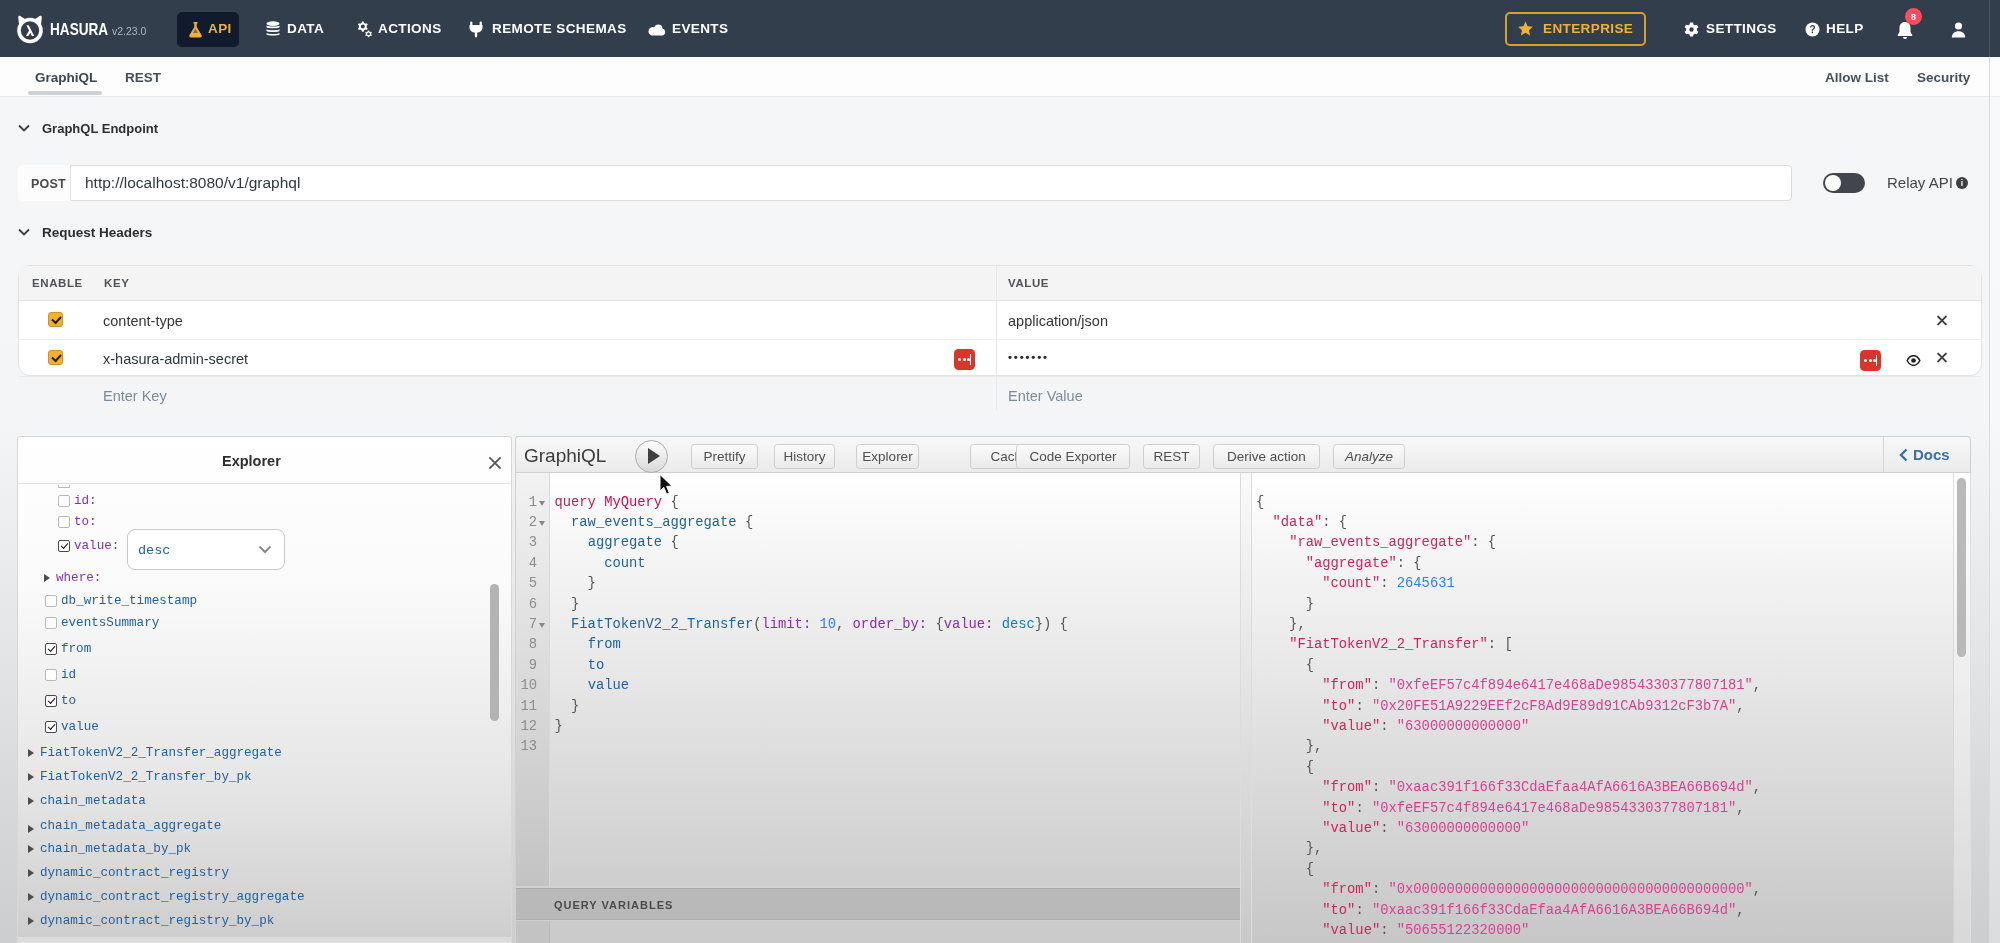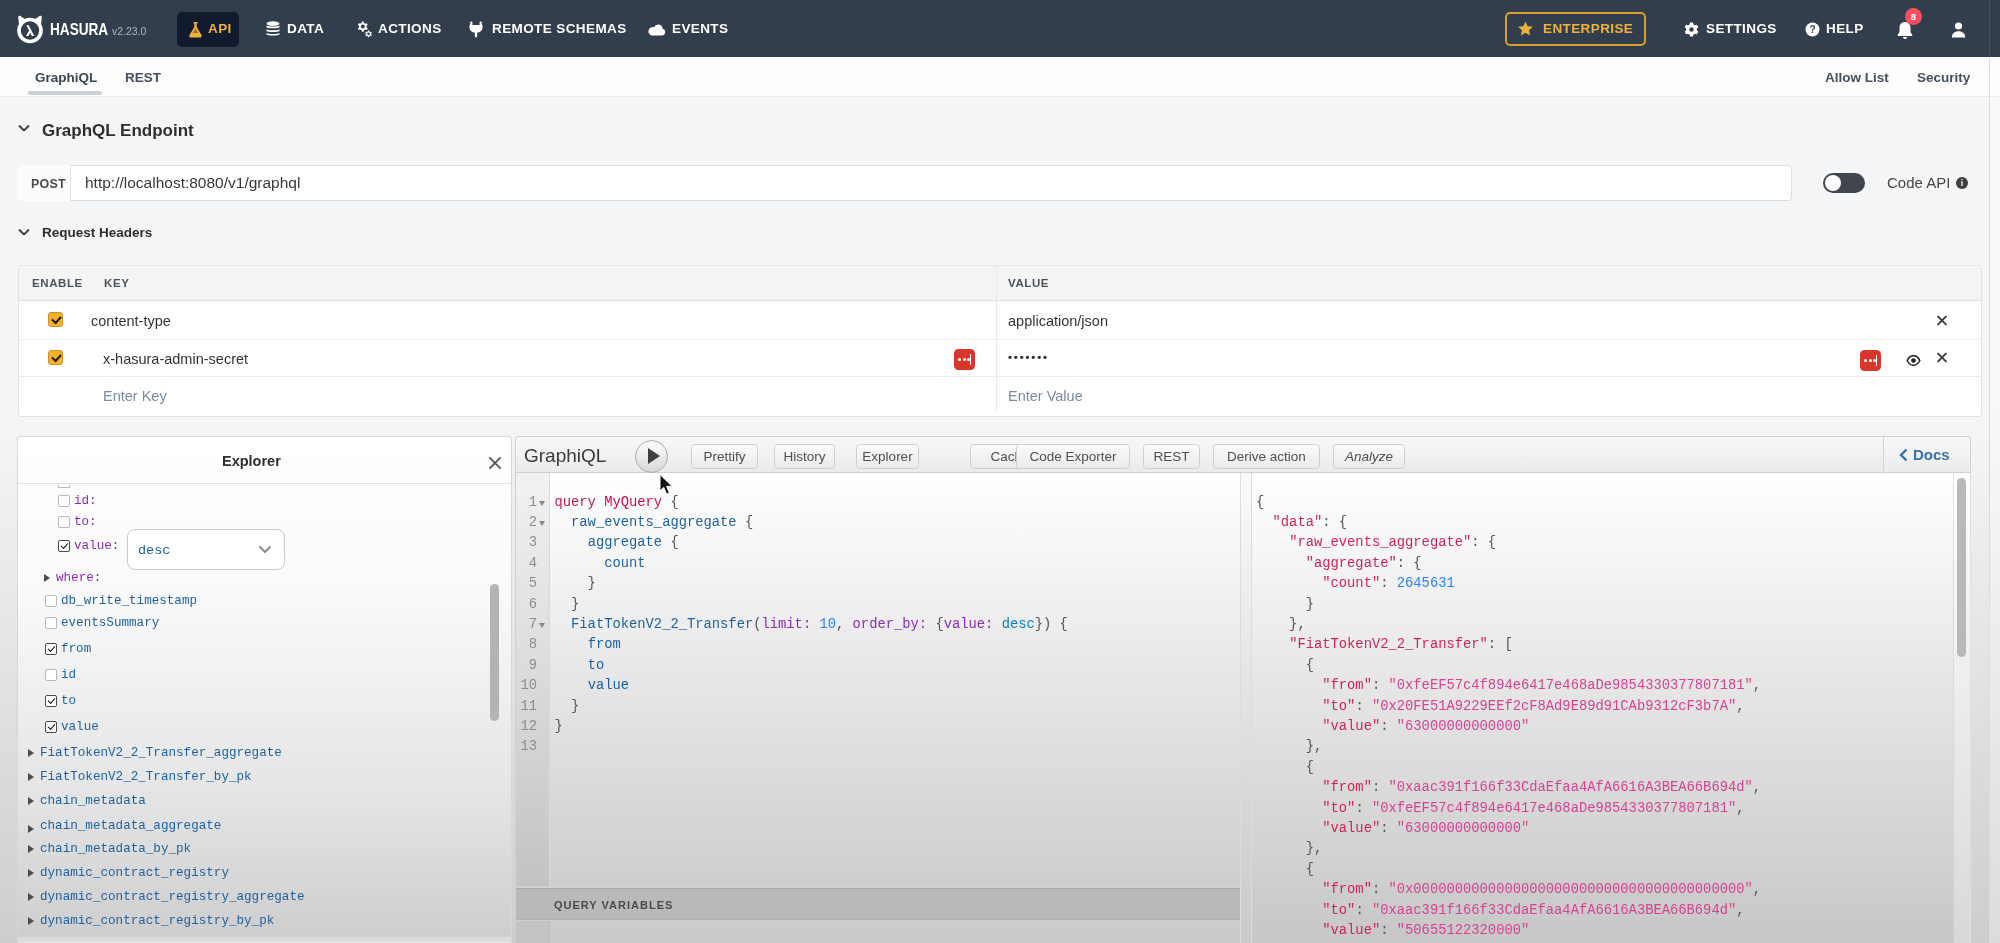--- a/index.html
+++ b/index.html
@@ -8,21 +8,21 @@
          background:linear-gradient(180deg,#f5f6f8 0%,#f4f5f7 45%,#e3e4e6 70%,#cbcdcf 100%); }
   .abs { position:absolute; }
   
   #nav { position:absolute; left:0; top:0; width:2000px; height:57px; background:#333e4d; }
   .navitem { position:absolute; top:0; height:57px; display:flex; align-items:center; gap:8px;
              color:#fff; font-weight:bold; font-size:13.5px; letter-spacing:.4px; }
   
   #tabs { position:absolute; left:0; top:57px; width:2000px; height:40px; background:#fdfdfe; border-bottom:1px solid #e7e9eb; }
   .tab { position:absolute; top:0; height:40px; display:flex; align-items:center; font-weight:bold; font-size:13.5px; color:#45505c; }
   
-  #htable { position:absolute; left:18px; top:265px; width:1964px; height:152px; background:#fff; border:1px solid #e0e2e4; border-radius:3px; }
+  #htable { position:absolute; left:18px; top:265px; width:1964px; height:111px; background:#fff; border:1px solid #e0e2e4; border-radius:12px; }
   .thead { position:absolute; left:0; top:0; width:100%; height:35px; background:#f4f4f5; border-bottom:1px solid #e2e2e2;
            font-size:11.5px; font-weight:bold; color:#4c5359; letter-spacing:.6px; }
   .amber { position:absolute; width:15px; height:15px; background:#f3b02c; border:1px solid #cd9326; border-radius:3px; }
   .amber::after { content:""; position:absolute; left:3px; top:3px; width:7px; height:4px;
                   border-left:2px solid #1c1c1c; border-bottom:2px solid #1c1c1c; transform:rotate(-48deg); }
   .redic { position:absolute; width:21px; height:21px; background:#d8352b; border-radius:4.5px; }
   .redic i { position:absolute; background:#fff; border-radius:50%; width:3px; height:3px; top:9px; }
   .redic b { position:absolute; background:#fff; width:1.8px; height:11px; top:5px; left:15.5px; }
   .xic { position:absolute; width:11px; height:11px; }
   .xic::before,.xic::after { content:""; position:absolute; left:4.6px; top:-1px; width:2px; height:13px; background:#3f3f3f; border-radius:1px; }
@@ -137,45 +137,45 @@
   <div class="tab" style="left:35px;color:#3c4650;">GraphiQL</div>
   <div class="tab" style="left:125px;">REST</div>
   <div class="tab" style="left:1825px;">Allow List</div>
   <div class="tab" style="left:1917px;">Security</div>
   <div class="abs" style="left:28px;top:34px;width:74px;height:4px;background:#ccd1d6;border-radius:2px;"></div>
 </div>
 <div id="sections">
   <svg class="abs" style="left:18px;top:124px" width="12" height="8" viewBox="0 0 12 8">
       <path d="M1 1.5 L6 6.5 L11 1.5" stroke="#3c3c3c" stroke-width="1.8" fill="none"></path>
     </svg>
-  <div class="abs" style="left:42px;top:121px;font-size:17px;font-weight:bold;color:#2e2e2e;">GraphQL Endpoint</div>
+  <div class="abs" style="left:42px;top:121px;font-size:13px;font-weight:bold;color:#2e2e2e;">GraphQL Endpoint</div>
   <div class="abs" style="left:18px;top:165px;width:1774px;height:36px;background:#fff;border:1px solid #d9dcdf;border-radius:4px;"></div>
   <div class="abs" style="left:18px;top:165px;width:53px;height:36px;background:#fcfcfc;border-right:1px solid #e2e5e8;border-radius:4px 0 0 4px;"></div>
   <div class="abs" style="left:31px;top:177px;font-size:12.5px;font-weight:bold;color:#4a4a4a;letter-spacing:.2px;">POST</div>
   <div class="abs" style="left:85px;top:174px;font-size:15.5px;color:#33383d;">http://localhost:8080/v1/graphql</div>
   <div class="abs" style="left:1823px;top:173px;width:42px;height:20px;background:#42464c;border-radius:10px;"></div>
   <div class="abs" style="left:1825px;top:175px;width:16px;height:16px;background:#fff;border-radius:50%;"></div>
-  <div class="abs" style="left:1887px;top:174px;font-size:15px;color:#454545;">Code API</div>
+  <div class="abs" style="left:1887px;top:174px;font-size:15px;color:#454545;">Relay API</div>
   <div class="abs" style="left:1956px;top:177px;width:12px;height:12px;border-radius:50%;background:#3f3f3f;color:#fff;font-size:8.5px;font-weight:bold;text-align:center;line-height:12px;">i</div>
   <svg class="abs" style="left:18px;top:228px" width="12" height="8" viewBox="0 0 12 8">
       <path d="M1 1.5 L6 6.5 L11 1.5" stroke="#3c3c3c" stroke-width="1.8" fill="none"></path>
     </svg>
   <div class="abs" style="left:42px;top:225px;font-size:13.5px;font-weight:bold;color:#2e2e2e;">Request Headers</div>
 </div>
 <div id="htable">
   <div class="thead">
       <span class="abs" style="left:13px;top:11px;">ENABLE</span>
       <span class="abs" style="left:85px;top:11px;">KEY</span>
       <span class="abs" style="left:989px;top:11px;">VALUE</span>
     </div>
   <div class="abs" style="left:977px;top:0;width:1px;height:144px;background:#e8e8e8;"></div>
   <div class="abs" style="left:0;top:73px;width:100%;height:1px;background:#f0f0f0;"></div>
   <div class="abs" style="left:0;top:110px;width:100%;height:1px;background:#ececec;"></div>
   <div class="amber" style="left:29px;top:46px;"></div>
-  <div class="abs" style="left:72px;top:47px;font-size:14.5px;color:#30353a;">content-type</div>
+  <div class="abs" style="left:84px;top:47px;font-size:14.5px;color:#30353a;">content-type</div>
   <div class="abs" style="left:989px;top:47px;font-size:14.5px;color:#30353a;">application/json</div>
   <div class="xic" style="left:1917px;top:49px;"></div>
   <div class="amber" style="left:29px;top:84px;"></div>
   <div class="abs" style="left:84px;top:85px;font-size:14.5px;color:#30353a;">x-hasura-admin-secret</div>
   <div class="redic" style="left:935px;top:83px;">
       <i style="left:3.5px"></i>
       <i style="left:8.5px"></i>
       <i style="left:13px"></i>
       <b></b>
     </div>

